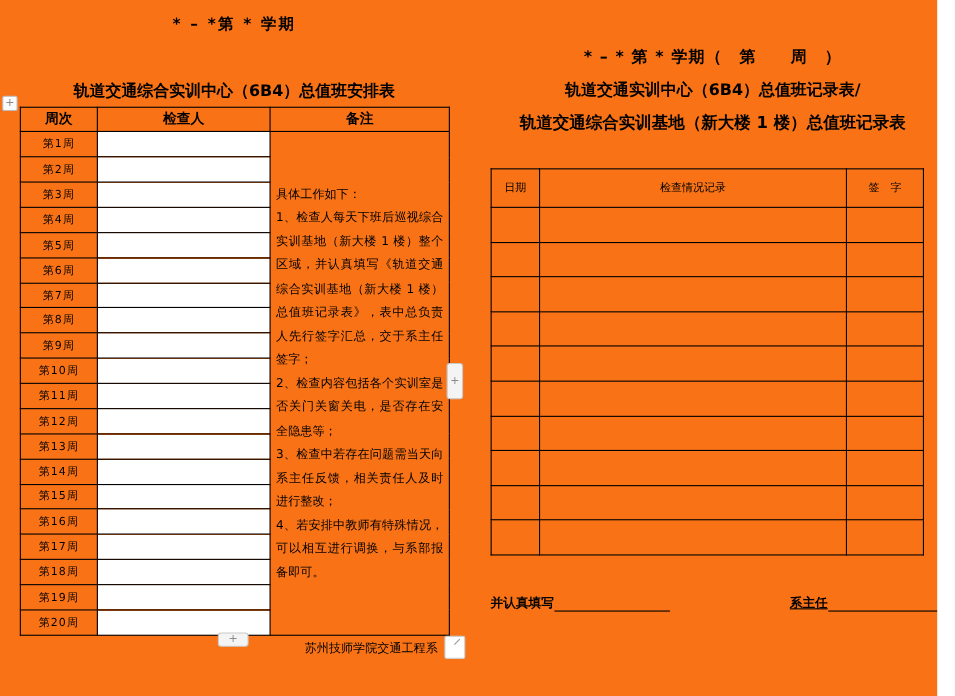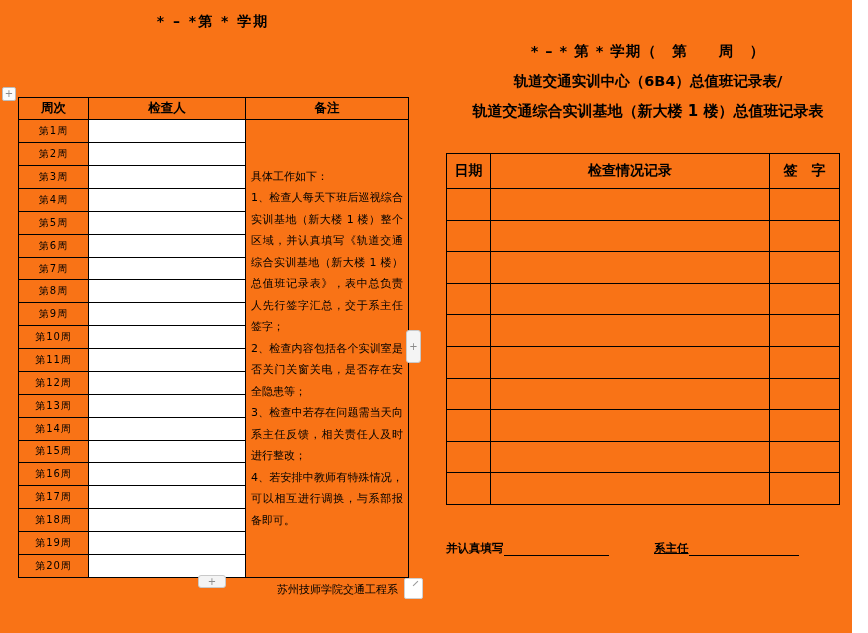--- a/index.html
+++ b/index.html
@@ -20,49 +20,50 @@
   td,th{border:1px solid #000;padding:0;overflow:hidden;}
   .tbl-left{left:18px;top:97px;width:390px;height:481px;padding-left:36px;}
   .tbl-left th{font-size:12.5px;font-weight:bold;text-align:center;}
   .week-cell{font-size:10px;text-align:center;letter-spacing:1px;}
   .inspector-cell{background:#fff;}
   .remarks-cell{
     vertical-align:middle;font-size:11px;line-height:21.5px;
     padding:0 5px;white-space:pre-line;text-align:justify;
   }
   .tbl-right{left:446px;top:153px;width:393px;height:352px;}
-  .tbl-right th{font-size:14px;font-weight:bold;height:34px;}
+  .tbl-right th{font-size:10px;font-weight:normal;height:34px;}
 
   .handle{
     background:#f4f4f4;border:1px solid #c9c9c9;border-radius:3px;
     display:flex;align-items:center;justify-content:center;
     color:#8a8a8a;font-size:10px;line-height:1;box-sizing:border-box;
   }
   .move-handle{left:2px;top:87px;width:14px;height:14px;border-radius:2px;background:#fbfbfb;border-color:#bdbdbd;}
   .col-plus{left:406px;top:330px;width:15px;height:33px;}
   .row-plus{left:198px;top:575px;width:28px;height:13px;}
   .resize-handle{left:404px;top:578px;width:17px;height:19px;background:#fff;border:1px solid #cfcfcf;border-radius:2px;}
   .resize-mark{position:absolute;right:3px;top:4px;width:7px;height:1px;background:#9a9a9a;transform:rotate(-45deg);}
 
   .foot-dept{left:18px;top:582px;width:380px;text-align:right;font-size:11px;}
   .foot-date{left:18px;top:603px;width:360px;text-align:right;font-size:11px;margin-top:44px;}
 
   .sig{top:541px;font-size:11.5px;font-weight:bold;white-space:nowrap;}
   .sig-lead{left:446px;}
-  .sig-director{left:654px;text-decoration:underline;}
+  .sig-director{left:718px;text-decoration:underline;}
   .sig-line{display:inline-block;border-bottom:1px solid #000;height:13px;vertical-align:bottom;}
   .sig-line-lead{width:105px;}
   .sig-line-director{width:110px;}
 </style>
 </head>
 <body>
 
 <div class="page">
 
   <div class="abs title t-l1">* – *第 * 学期</div>
+  <div class="abs title t-l3">轨道交通综合实训中心（6B4）总值班安排表</div>
 
   <div class="abs handle move-handle">
     <span>+</span>
   </div>
 
   <table class="abs tbl-left">
     <colgroup>
         <col style="width:70px">
         <col style="width:157px">
         <col style="width:163px">

